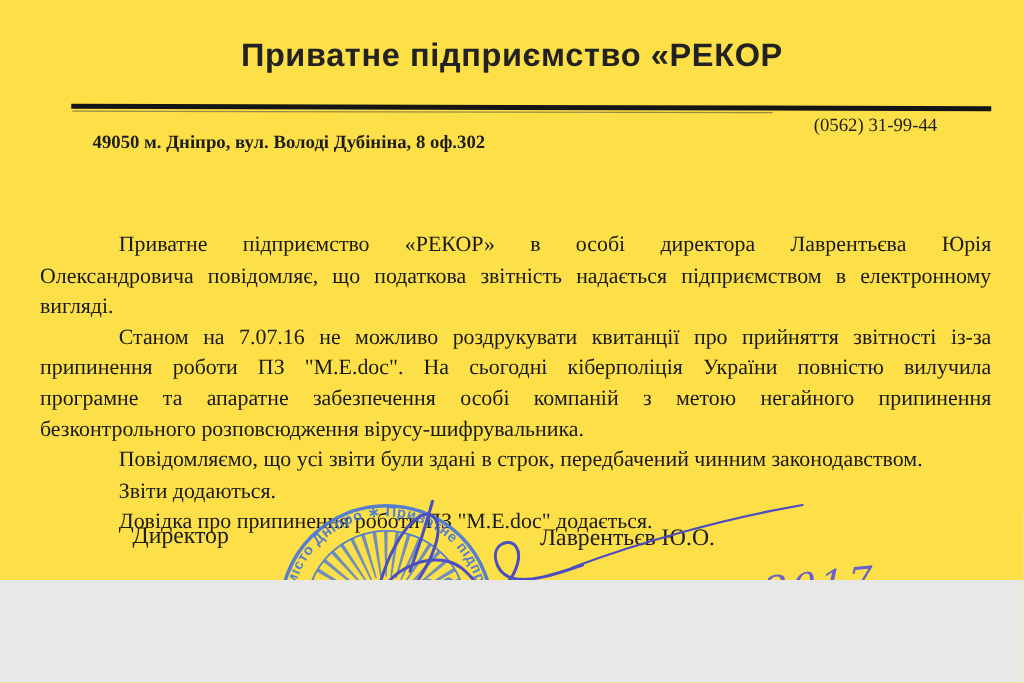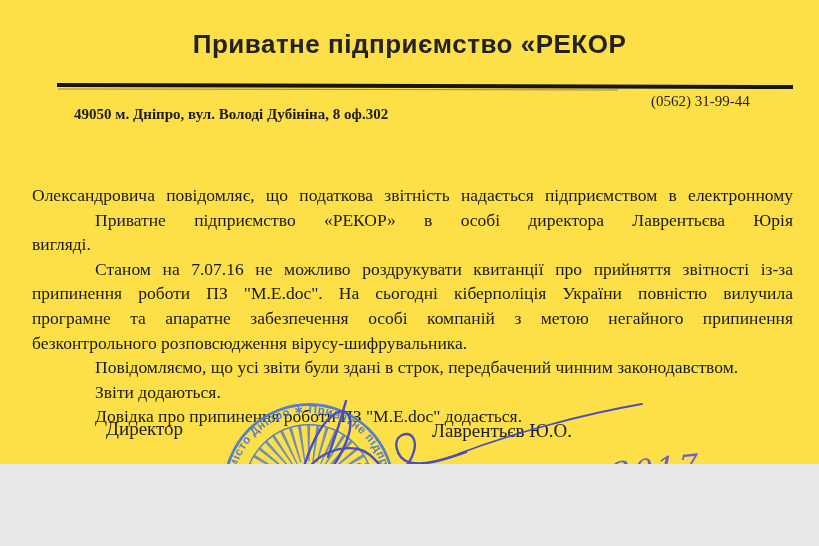--- a/index.html
+++ b/index.html
@@ -77,22 +77,22 @@
 
   <div class="title">Приватне підприємство «РЕКОР</div>
 
   <div class="rule"></div>
   <div class="rule-thin"></div>
 
   <div class="address">49050 м. Дніпро, вул. Володі Дубініна, 8 оф.302</div>
   <div class="phone">(0562) 31-99-44</div>
 
   <div class="body-text">
+    <div class="line j ind">Приватне підприємство «РЕКОР» в особі директора Лаврентьєва Юрія</div>
     <div class="line j">Олександровича повідомляє, що податкова звітність надається підприємством в електронному</div>
-    <div class="line j ind">Приватне підприємство «РЕКОР» в особі директора Лаврентьєва Юрія</div>
     <div class="line">вигляді.</div>
     <div class="line j ind">Станом на 7.07.16 не можливо роздрукувати квитанції про прийняття звітності із-за</div>
     <div class="line j">припинення роботи ПЗ "M.E.doc". На сьогодні кіберполіція України повністю вилучила</div>
     <div class="line j">програмне та апаратне забезпечення особі компаній з метою негайного припинення</div>
     <div class="line">безконтрольного розповсюдження вірусу-шифрувальника.</div>
     <div class="line ind">Повідомляємо, що усі звіти були здані в строк, передбачений чинним законодавством.</div>
     <div class="line ind">Звіти додаються.</div>
     <div class="line ind">Довідка про припинення роботи ПЗ "M.E.doc" додається.</div>
   </div>
 

